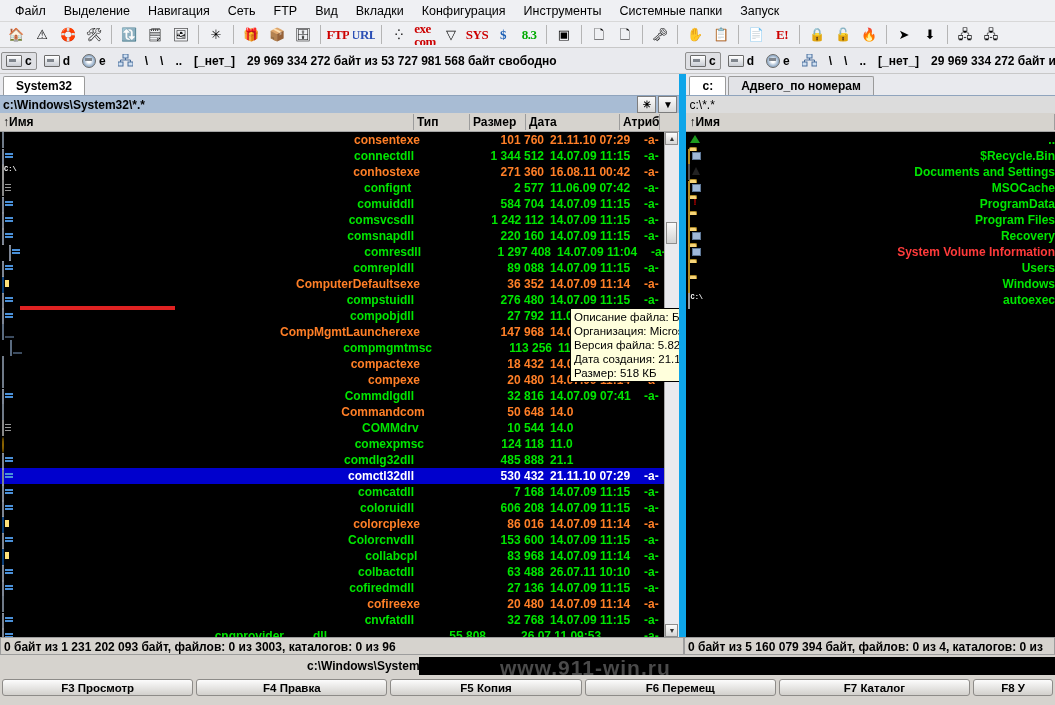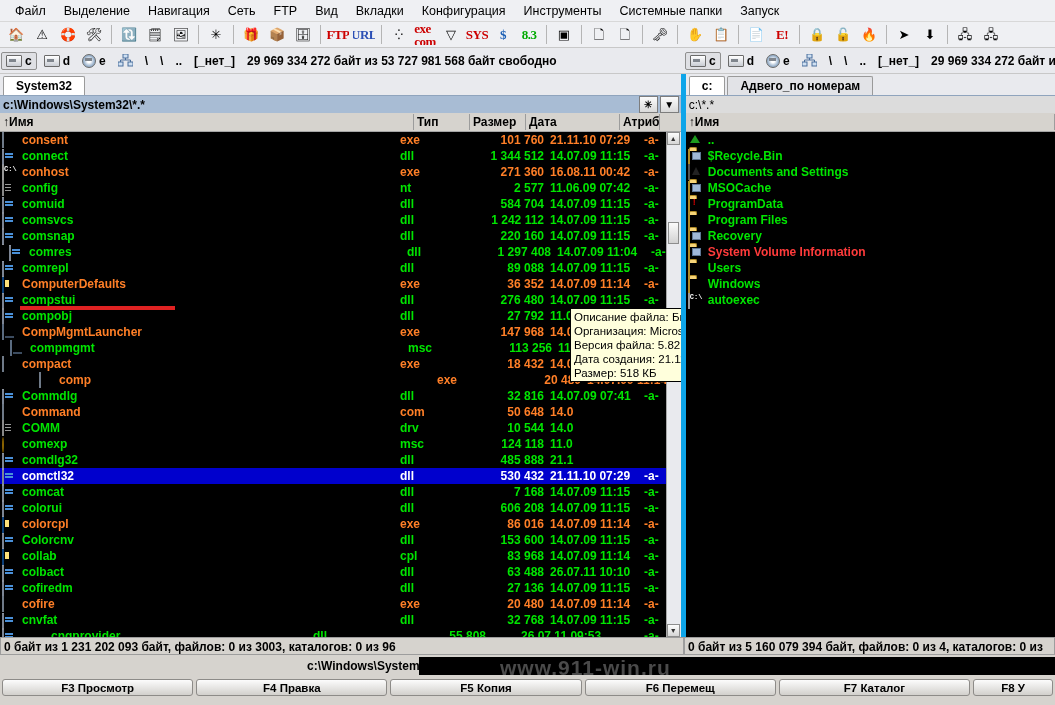--- a/index.html
+++ b/index.html
@@ -45,21 +45,21 @@
     width:14px;height:10px;border:1px solid #6a6a6a;background:linear-gradient(#fff,#c9cdd4);
     margin-right:3px;border-radius:1px;position:relative;
   }
   .drvicon:after{content:"";position:absolute;left:2px;top:3px;width:7px;height:3px;background:#7f858d;}
   .drvicon.cd{border-radius:50%;width:12px;height:12px;background:radial-gradient(#fff 20%,#9fb6cf 60%,#7d97b5);}
   .freespace{margin-left:6px;font-weight:bold;white-space:nowrap;color:#000;}
   .dbtn{padding:1px 4px;margin:0 2px;font-weight:bold;cursor:default;white-space:nowrap;}
   
   .panels{display:flex;height:563px;}
   .panel{display:flex;flex-direction:column;overflow:hidden;}
-  .panel.left{width:684px;border-right:5px solid #0ea5e9;}
+  .panel.left{width:684px;border-right:7px solid #0ea5e9;}
   .panel.right{width:371px;}
   .tabrow{height:21px;background:#e9eaee;display:flex;align-items:flex-end;padding-left:3px;}
   .tab{
     height:18px;line-height:18px;padding:0 12px;font-size:12px;font-weight:bold;
     background:#fff;border:1px solid #9a9a9a;border-bottom:none;
     border-radius:2px 2px 0 0;margin-right:2px;cursor:default;white-space:nowrap;
   }
   .tab.inactive{background:#e2e3e7;font-weight:bold;}
   .pathrow{
     height:17px;background:#a8bcd4;display:flex;align-items:center;
@@ -83,21 +83,21 @@
   }
   .filelist{
     flex:1;background:#000;position:relative;overflow:hidden;
   }
   .frow{
     height:16px;display:flex;align-items:center;font-size:12px;font-weight:bold;
     white-space:nowrap;cursor:default;
   }
   .frow.sel{background:#0000cd;}
   .ficon{width:16px;height:14px;margin-left:2px;margin-right:3px;flex:none;position:relative;}
-  .fname{flex:1;overflow:hidden;text-overflow:clip;padding-left:1px;}
+  .fname{flex:1;overflow:hidden;text-overflow:clip;padding-left:1px;text-align:right;}
   .ftype{width:52px;flex:none;}
   .fsize{width:92px;flex:none;text-align:right;padding-right:6px;}
   .fdate{width:94px;flex:none;}
   .fattr{width:26px;flex:none;}
   .grn{color:#00e500;}
   .org{color:#ff7f27;}
   .red{color:#ff3b3b;}
   .wht{color:#ffffff;}
   .scroll{
     position:absolute;right:0;top:0;width:14px;height:100%;background:#e9eaee;border-left:1px solid #a8a8a8;
@@ -432,21 +432,21 @@
           <span class="fattr grn">-a-</span>
         </div>
         <div class="frow" style="width: 670px;">
           <span class="ficon"><span class="ic-exe"></span></span>
           <span class="fname org">compact</span>
           <span class="ftype org">exe</span>
           <span class="fsize org">18 432</span>
           <span class="fdate org">14.07.09 11:14</span>
           <span class="fattr org">-a-</span>
         </div>
-        <div class="frow" style="width: 670px; margin-left: 37px;">
+        <div class="frow" style="width: 670px;">
           <span class="ficon"><span class="ic-exe"></span></span>
           <span class="fname org">comp</span>
           <span class="ftype org">exe</span>
           <span class="fsize org">20 480</span>
           <span class="fdate org">14.07.09 11:14</span>
           <span class="fattr org">-a-</span>
         </div>
         <div class="frow" style="width: 670px;">
           <span class="ficon"><span class="ic-dll"></span></span>
           <span class="fname grn">Commdlg</span>

